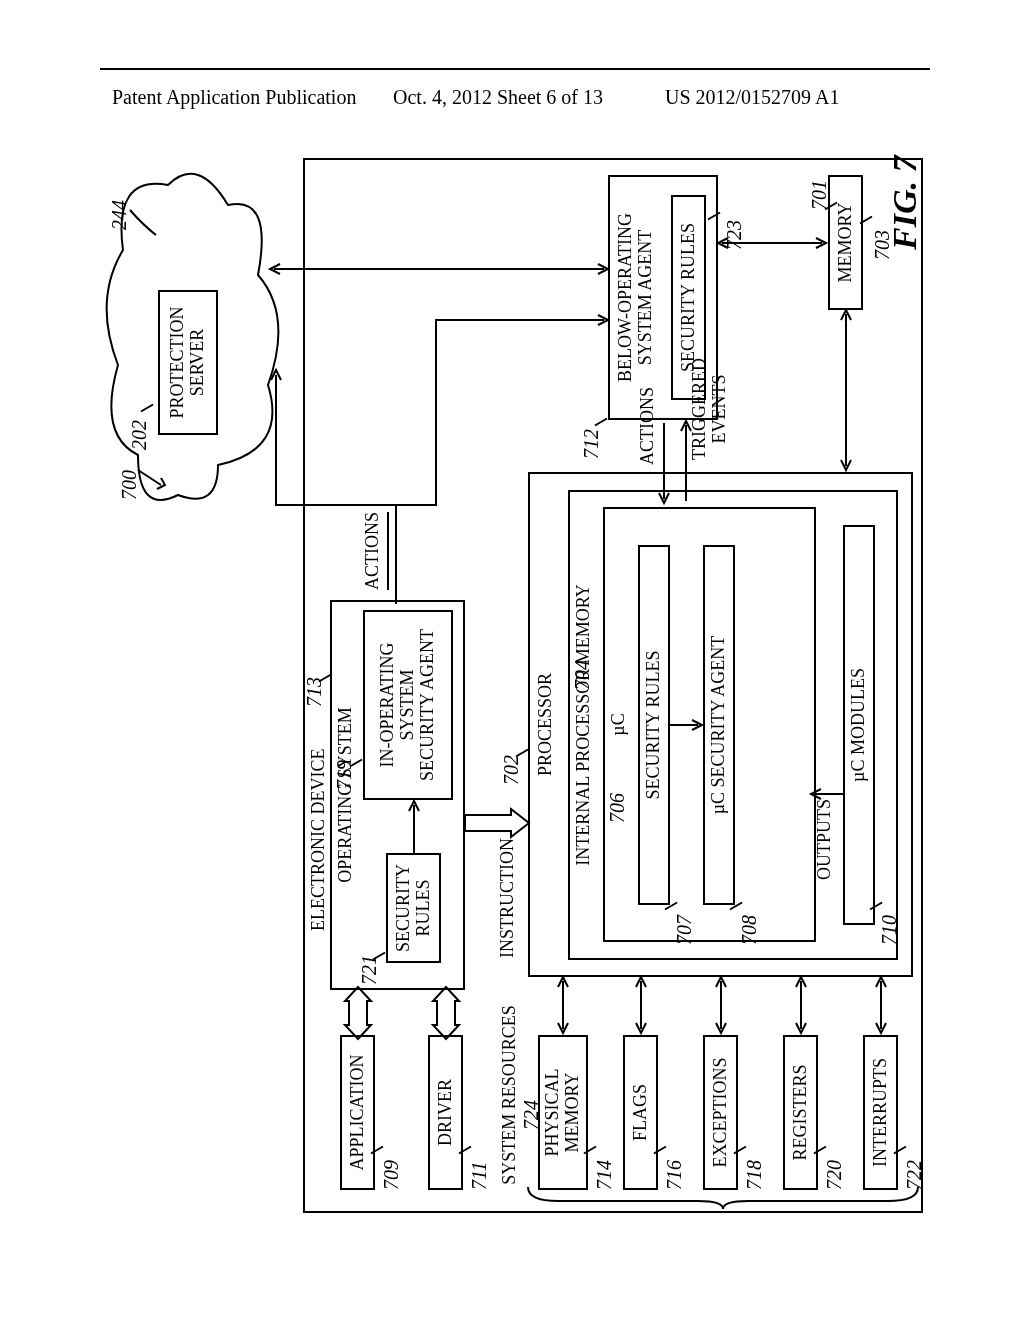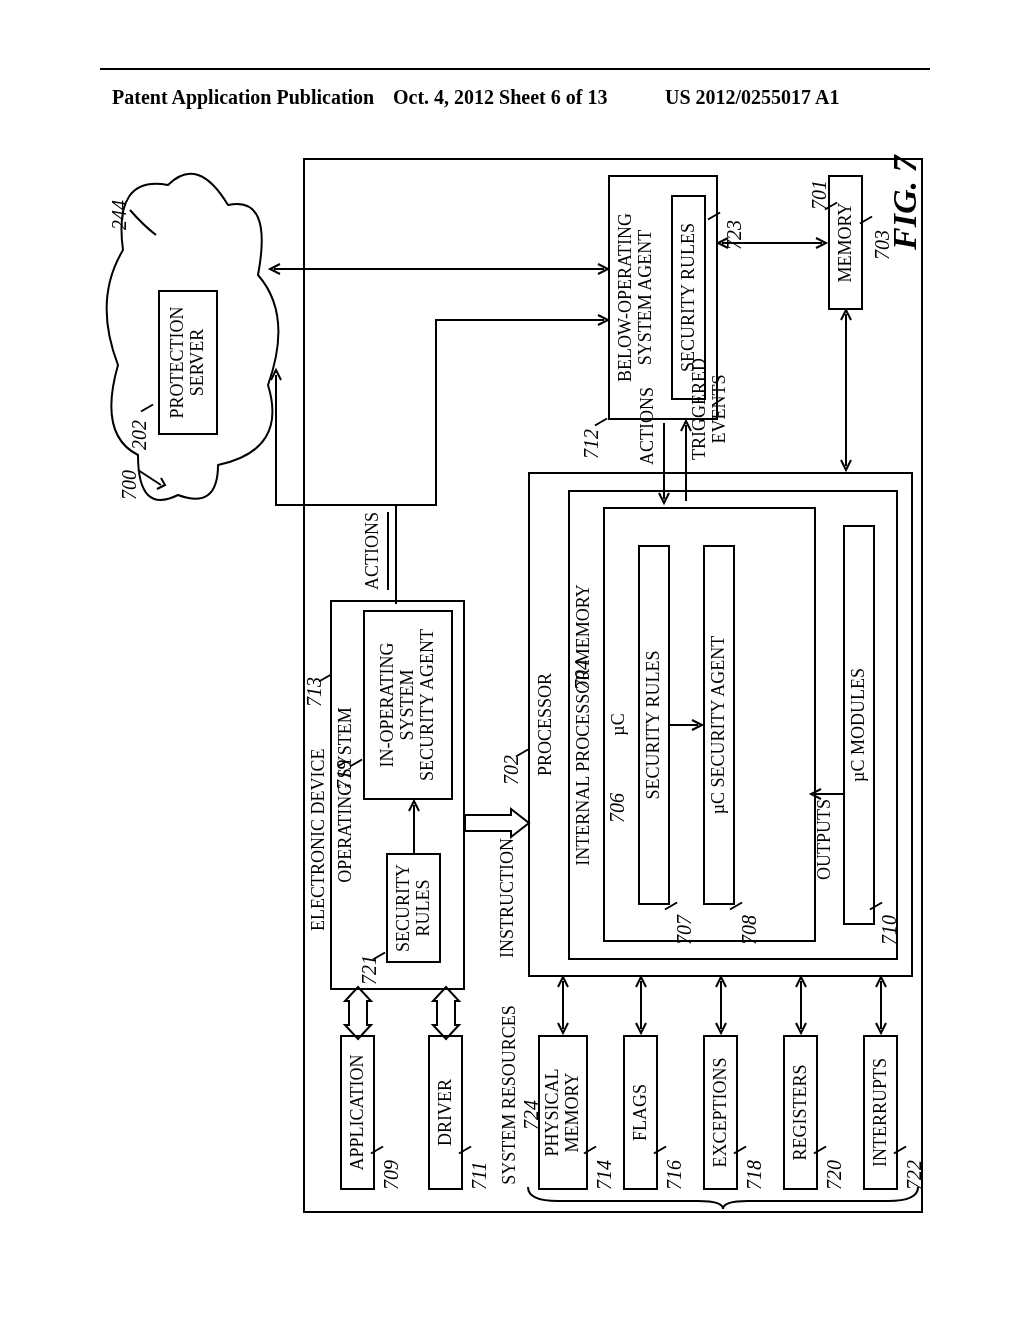--- a/index.html
+++ b/index.html
@@ -1,17 +1,17 @@
 <!DOCTYPE html>
 <html><head>
 <meta charset="utf-8">
 <style>
   html,body{margin:0;padding:0;background:#fff;font-family:"Times New Roman",serif;color:#000}
   #page{width:1024px;height:1320px;position:relative}
-  .hdr{position:absolute;top:86px;font-weight:bold;font-size:20px}
+  .hdr{position:absolute;top:86px;font-weight:normal;font-size:20px}
   #hdr-l{left:112px}
   #hdr-c{left:393px}
   #hdr-r{left:665px}
   .rule{position:absolute;top:68px;left:100px;width:830px;height:0;border-top:2px solid #000}
 
   #stage{position:absolute;left:108px;top:155px;width:820px;height:1060px}
   #inner{position:absolute;left:0;top:0;width:1060px;height:820px;transform-origin:0 0;transform:rotate(-90deg) translate(-1060px,0)}
 
   .box{position:absolute;border:2px solid #000;box-sizing:border-box;text-align:center;display:flex;align-items:center;justify-content:center;flex-direction:column}
   .lbl{font-size:18px;line-height:1.1}
@@ -23,21 +23,21 @@
   .tick{position:absolute;width:14px;height:0;border-top:2px solid #000;transform:rotate(60deg)}
   .brace{position:absolute}
 </style>
 </head>
 <body>
 
 <div id="page">
   <div class="rule"></div>
   <div id="hdr-l" class="hdr">Patent Application Publication</div>
   <div id="hdr-c" class="hdr">Oct. 4, 2012   Sheet 6 of 13</div>
-  <div id="hdr-r" class="hdr">US 2012/0255017 A1</div>
+  <div id="hdr-r" class="hdr">US 2012/0152709 A1</div>
 
   <div id="stage">
     <div id="inner">
 
       <svg style="left:710px;top:0px;width:340px;height:185px">
         <path d="M40 110 Q-5 110 10 70 Q-10 30 50 30 Q70 -10 140 10 Q205 -15 255 15 Q330 5 320 60 Q350 90 300 120 Q310 165 230 150 Q190 185 120 160 Q55 180 40 110 Z" fill="none" stroke="#000" stroke-width="2" stroke-linejoin="round"></path>
       </svg>
       <div class="box" style="left:780px;top:50px;width:145px;height:60px">
         <div class="lbl" style="white-space:pre-line">PROTECTION
 SERVER</div>

